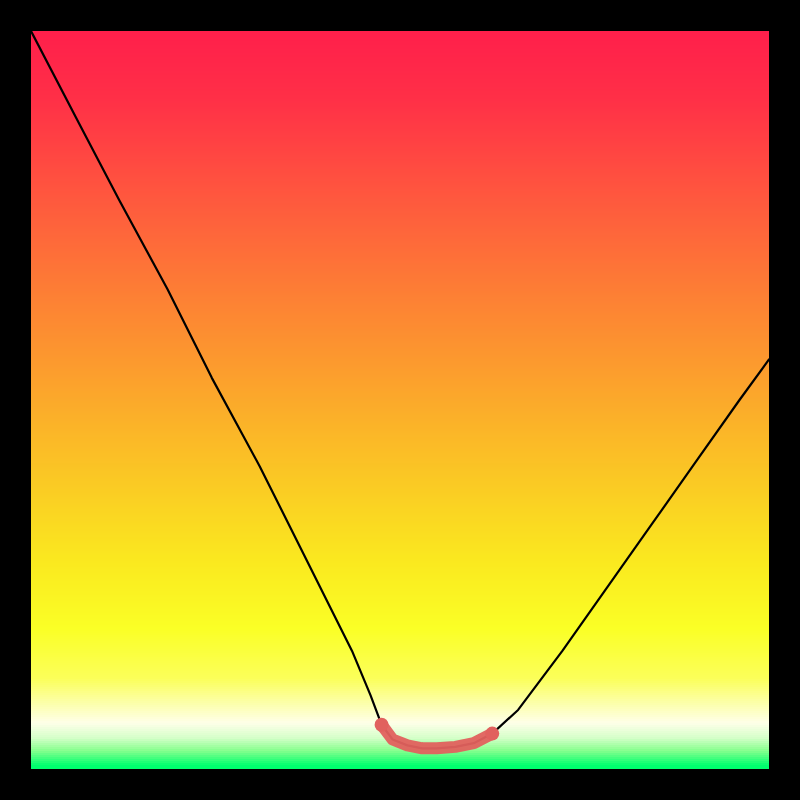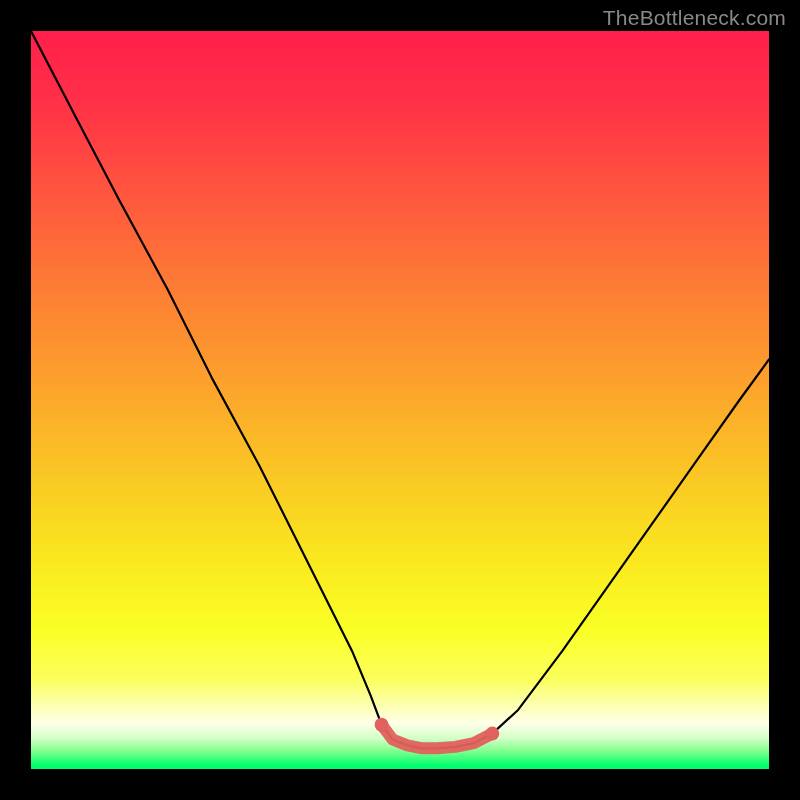--- a/index.html
+++ b/index.html
@@ -427,14 +427,13 @@
         <div class="strip" style="top: 734px; height: 2.6px; background: rgb(0, 255, 110);"></div>
         <div class="strip" style="top: 736px; height: 2.6px; background: rgb(0, 255, 110);"></div>
       </div>
     <svg class="curves" id="curves" viewBox="0 0 738 738" preserveAspectRatio="none">
         <path d="M 0.00 0.00 L 47.97 92.25 L 88.56 169.74 L 136.53 258.30 L 180.81 346.86 L 228.78 435.42 L 273.06 523.98 L 321.03 619.92 L 339.48 664.20 L 350.55 693.72 L 350.55 693.72 L 361.62 708.48 L 376.38 714.38 L 391.14 717.34 L 405.90 717.34 L 424.35 715.86 L 442.80 712.17 L 461.25 702.58 L 461.25 702.58 L 487.08 678.96 L 531.36 619.92 L 575.64 557.19 L 619.92 494.46 L 664.20 431.73 L 708.48 369.00 L 738.00 328.41 " fill="none" stroke="#000" stroke-width="2.2" stroke-linecap="round" stroke-linejoin="round"></path>
         <path d="M 350.55 693.72 L 361.62 708.48 L 376.38 714.38 L 391.14 717.34 L 405.90 717.34 L 424.35 715.86 L 442.80 712.17 L 461.25 702.58 " fill="none" stroke="#e1615e" stroke-width="12" stroke-linecap="round" stroke-linejoin="round" opacity="0.95"></path>
         <circle cx="350.55" cy="693.72" r="6.959999999999999" fill="#e1615e"></circle>
         <circle cx="461.25" cy="702.58" r="6.959999999999999" fill="#e1615e"></circle>
       </svg>
   </div>
-  <div class="watermark">TheBottleneck.com</div>
 </div>
 
 </body></html>

